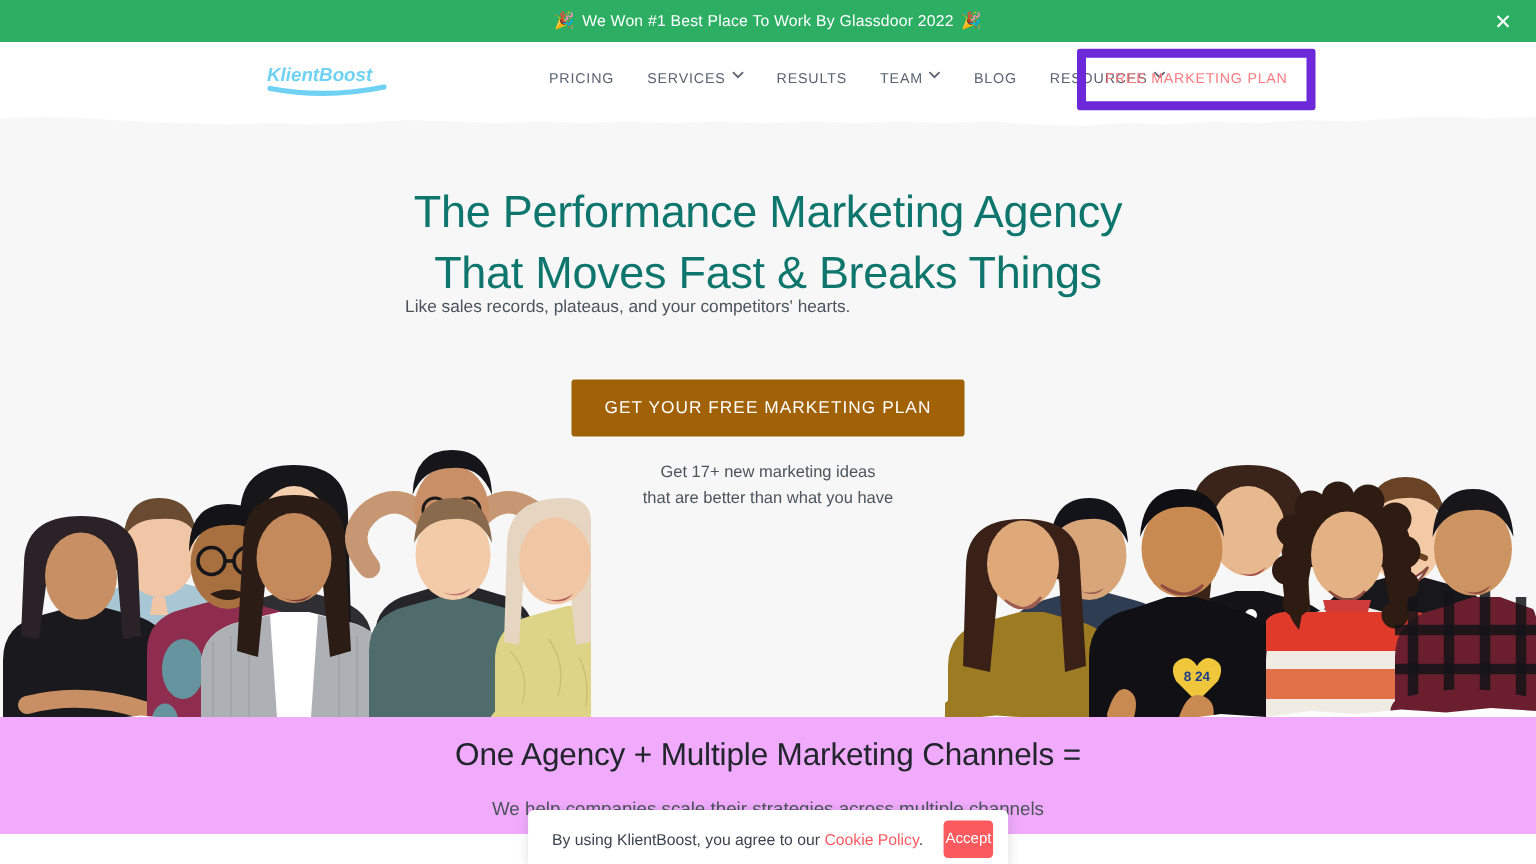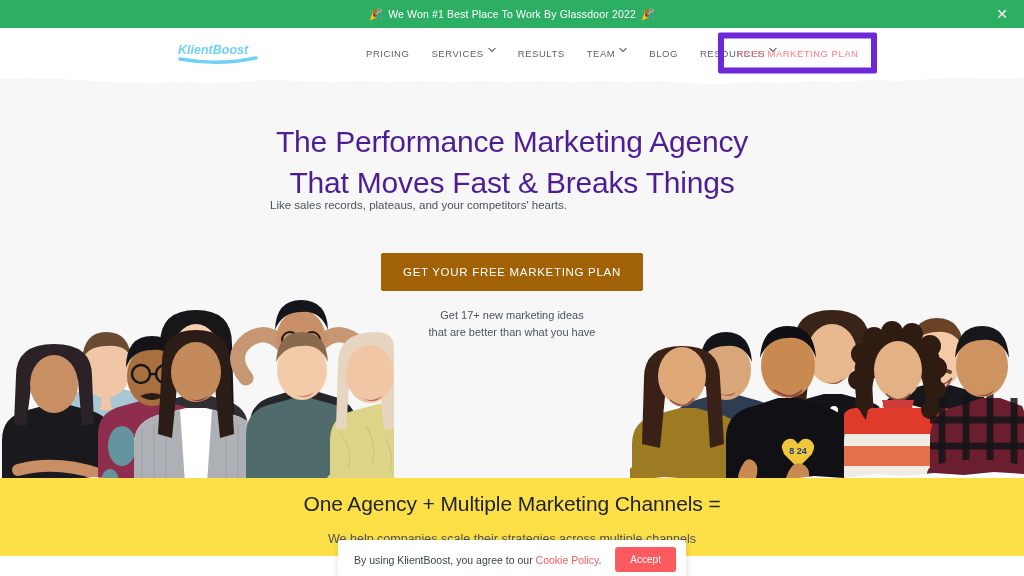--- a/index.html
+++ b/index.html
@@ -111,21 +111,21 @@
     overflow:hidden;
     z-index:1;
   }
   .hero-title {
     position:absolute;
     top:44px; left:0; width:1024px;
     text-align:center;
     font-size:30px;
     font-weight:400;
     line-height:1.35;
-    color:#4c1d95;
+    color:#0f766e;
     letter-spacing:-.2px;
   }
   .hero-sub {
     position:absolute;
     top:118px; left:0; width:837px;
     text-align:center;
     font-size:11.5px;
     line-height:1.6;
     color:#4c535d;
   }
@@ -169,21 +169,21 @@
     width:1024px; height:30px;
     z-index:4;
     pointer-events:none;
   }
 
   
   .section2 {
     position:absolute;
     top:478px; left:0;
     width:1024px; height:78px;
-    background:#fde047;
+    background:#f0abfc;
     text-align:center;
     z-index:2;
   }
   .section2-title {
     margin-top:14px;
     font-size:21px;
     font-weight:400;
     color:#20242b;
     letter-spacing:-.1px;
   }
@@ -217,21 +217,21 @@
     color:#FB5A5F;
     text-decoration:none;
     cursor:pointer;
   }
   .cookie-accept {
     background:#FB5A5F;
     color:#ffffff;
     font-size:10px;
     border:none;
     border-radius:3px;
-    padding:7px 15px;
+    padding:7px 1px;
     cursor:pointer;
     font-family:"Liberation Sans", sans-serif;
   }
 </style>
 </head>
 <body>
 
 <div class="announce">
   <div class="announce-text">
     <span class="announce-emoji">🎉</span>

